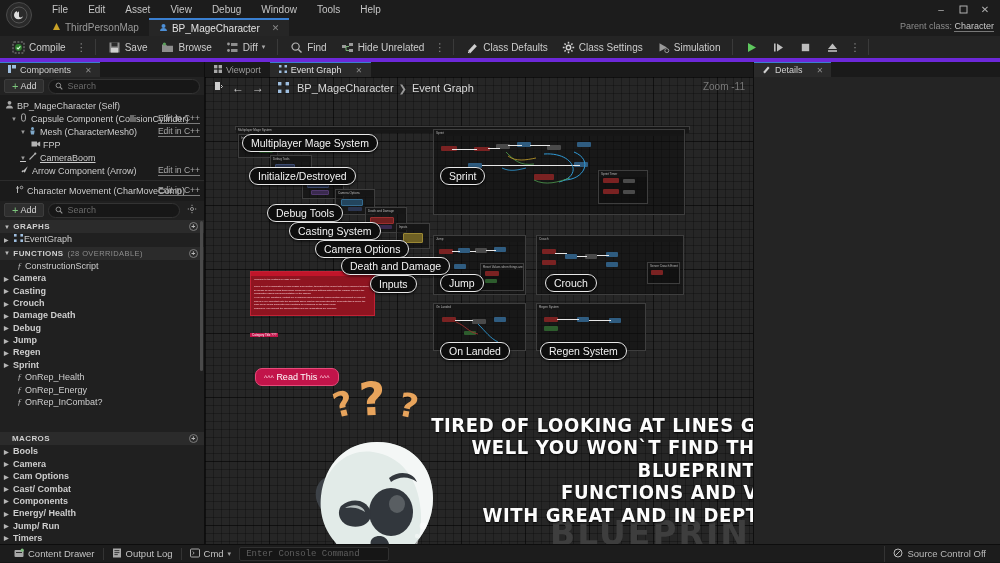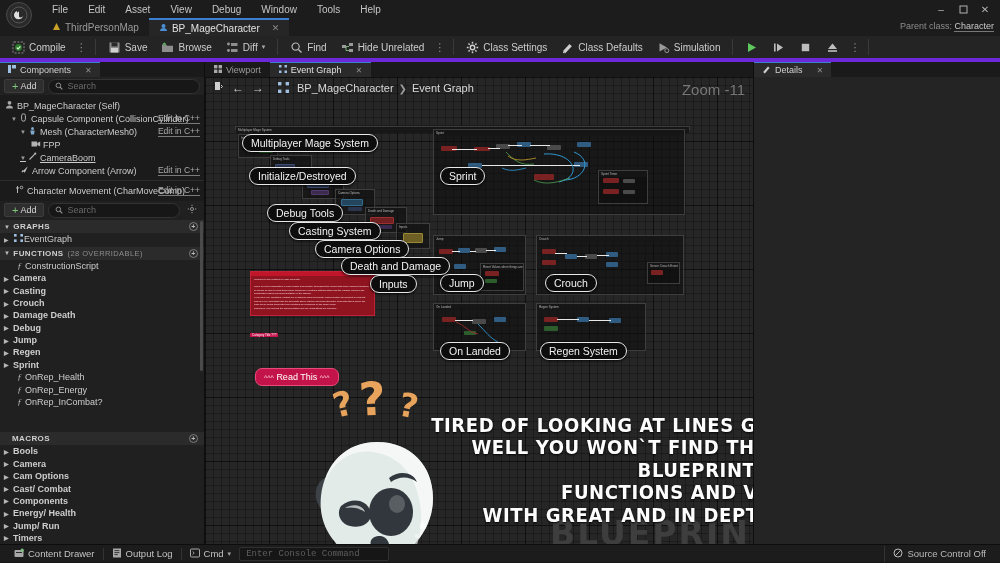--- a/index.html
+++ b/index.html
@@ -93,21 +93,21 @@
       linear-gradient(to right, rgba(0,0,0,0.25) 1px, transparent 1px),
       linear-gradient(to bottom, rgba(0,0,0,0.25) 1px, transparent 1px),
       linear-gradient(to right, rgba(0,0,0,0.45) 1px, transparent 1px),
       linear-gradient(to bottom, rgba(0,0,0,0.45) 1px, transparent 1px);
     background-size: 8px 8px, 8px 8px, 64px 64px, 64px 64px;
   }
   .graphbar { position:absolute; left:0; top:0; right:0; height:22px; display:flex; align-items:center; gap:8px; padding:0 8px; z-index:6; }
   .gnav { color:#cfcfcf; font-size:12px; }
   .bcrumb { display:flex; align-items:center; gap:5px; font-size:11px; color:#d8d8d8; }
   .bcrumb .sep { color:#9a9a9a; font-size:10px; }
-  .zoomlbl { position:absolute; right:8px; top:4px; font-size:15px; color:#787878; }
+  .zoomlbl { position:absolute; right:8px; top:4px; font-size:10px; color:#787878; }
 
   
   .cmt { position:absolute; border:1px solid #3e3e3e; background:rgba(12,12,12,0.55); }
   .cmt .cmthdr { font-size:3px; color:#b9b9b9; padding:1px 2px; background:rgba(22,22,22,0.9); overflow:hidden; white-space:nowrap; }
   .nd { position:absolute; border-radius:1px; }
   .wire { position:absolute; background:#e8e8e8; height:1px; transform-origin:0 50%; }
 
   
   .callout {
     position:absolute; background:#0d0d0d; color:#f2f2f2; border:1.4px solid #e8e8e8;
@@ -256,40 +256,40 @@
             <rect x="8" y="2" width="4" height="3" fill="#9a9a9a"></rect>
             <rect x="8" y="8" width="4" height="3" fill="#9a9a9a"></rect>
             <path d="M5 5.5h3M5 5.5v4h3" stroke="#7fbf7f" stroke-width="0.9" fill="none"></path>
           </svg></span>
       <span>Hide Unrelated</span>
     </div>
     <span class="tdots">⋮</span>
     <div class="tsep"></div>
     <div class="tbtn">
       <span class="ticon"><svg width="13" height="13" viewBox="0 0 13 13">
+            <path d="M2 10l6.5-7 2.3 2.2-6.5 7L2 12z" fill="#cfcfcf"></path>
+            <path d="M2 10l1.8 1.8" stroke="#777" stroke-width="0.8"></path>
+          </svg></span>
+      <span>Class Defaults</span>
+    </div>
+    <div class="tbtn">
+      <span class="ticon"><svg width="13" height="13" viewBox="0 0 13 13">
             <circle cx="6.5" cy="6.5" r="2.2" fill="none" stroke="#d2d2d2" stroke-width="1.4"></circle>
             <g stroke="#d2d2d2" stroke-width="1.5">
               <line x1="6.5" y1="0.8" x2="6.5" y2="2.6"></line>
               <line x1="6.5" y1="10.4" x2="6.5" y2="12.2"></line>
               <line x1="0.8" y1="6.5" x2="2.6" y2="6.5"></line>
               <line x1="10.4" y1="6.5" x2="12.2" y2="6.5"></line>
               <line x1="2.5" y1="2.5" x2="3.7" y2="3.7"></line>
               <line x1="9.3" y1="9.3" x2="10.5" y2="10.5"></line>
               <line x1="10.5" y1="2.5" x2="9.3" y2="3.7"></line>
               <line x1="3.7" y1="9.3" x2="2.5" y2="10.5"></line>
             </g>
           </svg></span>
       <span>Class Settings</span>
-    </div>
-    <div class="tbtn">
-      <span class="ticon"><svg width="13" height="13" viewBox="0 0 13 13">
-            <path d="M2 10l6.5-7 2.3 2.2-6.5 7L2 12z" fill="#cfcfcf"></path>
-            <path d="M2 10l1.8 1.8" stroke="#777" stroke-width="0.8"></path>
-          </svg></span>
-      <span>Class Defaults</span>
     </div>
     <div class="tbtn">
       <span class="ticon"><svg width="13" height="13" viewBox="0 0 13 13">
             <path d="M2.5 2.3L10 6.4 2.5 10.6z" fill="#9a9a9a"></path>
             <circle cx="9.8" cy="9.6" r="2" fill="none" stroke="#9a9a9a" stroke-width="1"></circle>
           </svg></span>
       <span>Simulation</span>
     </div>
     <div class="tsep"></div>
     <div class="tbtn">

